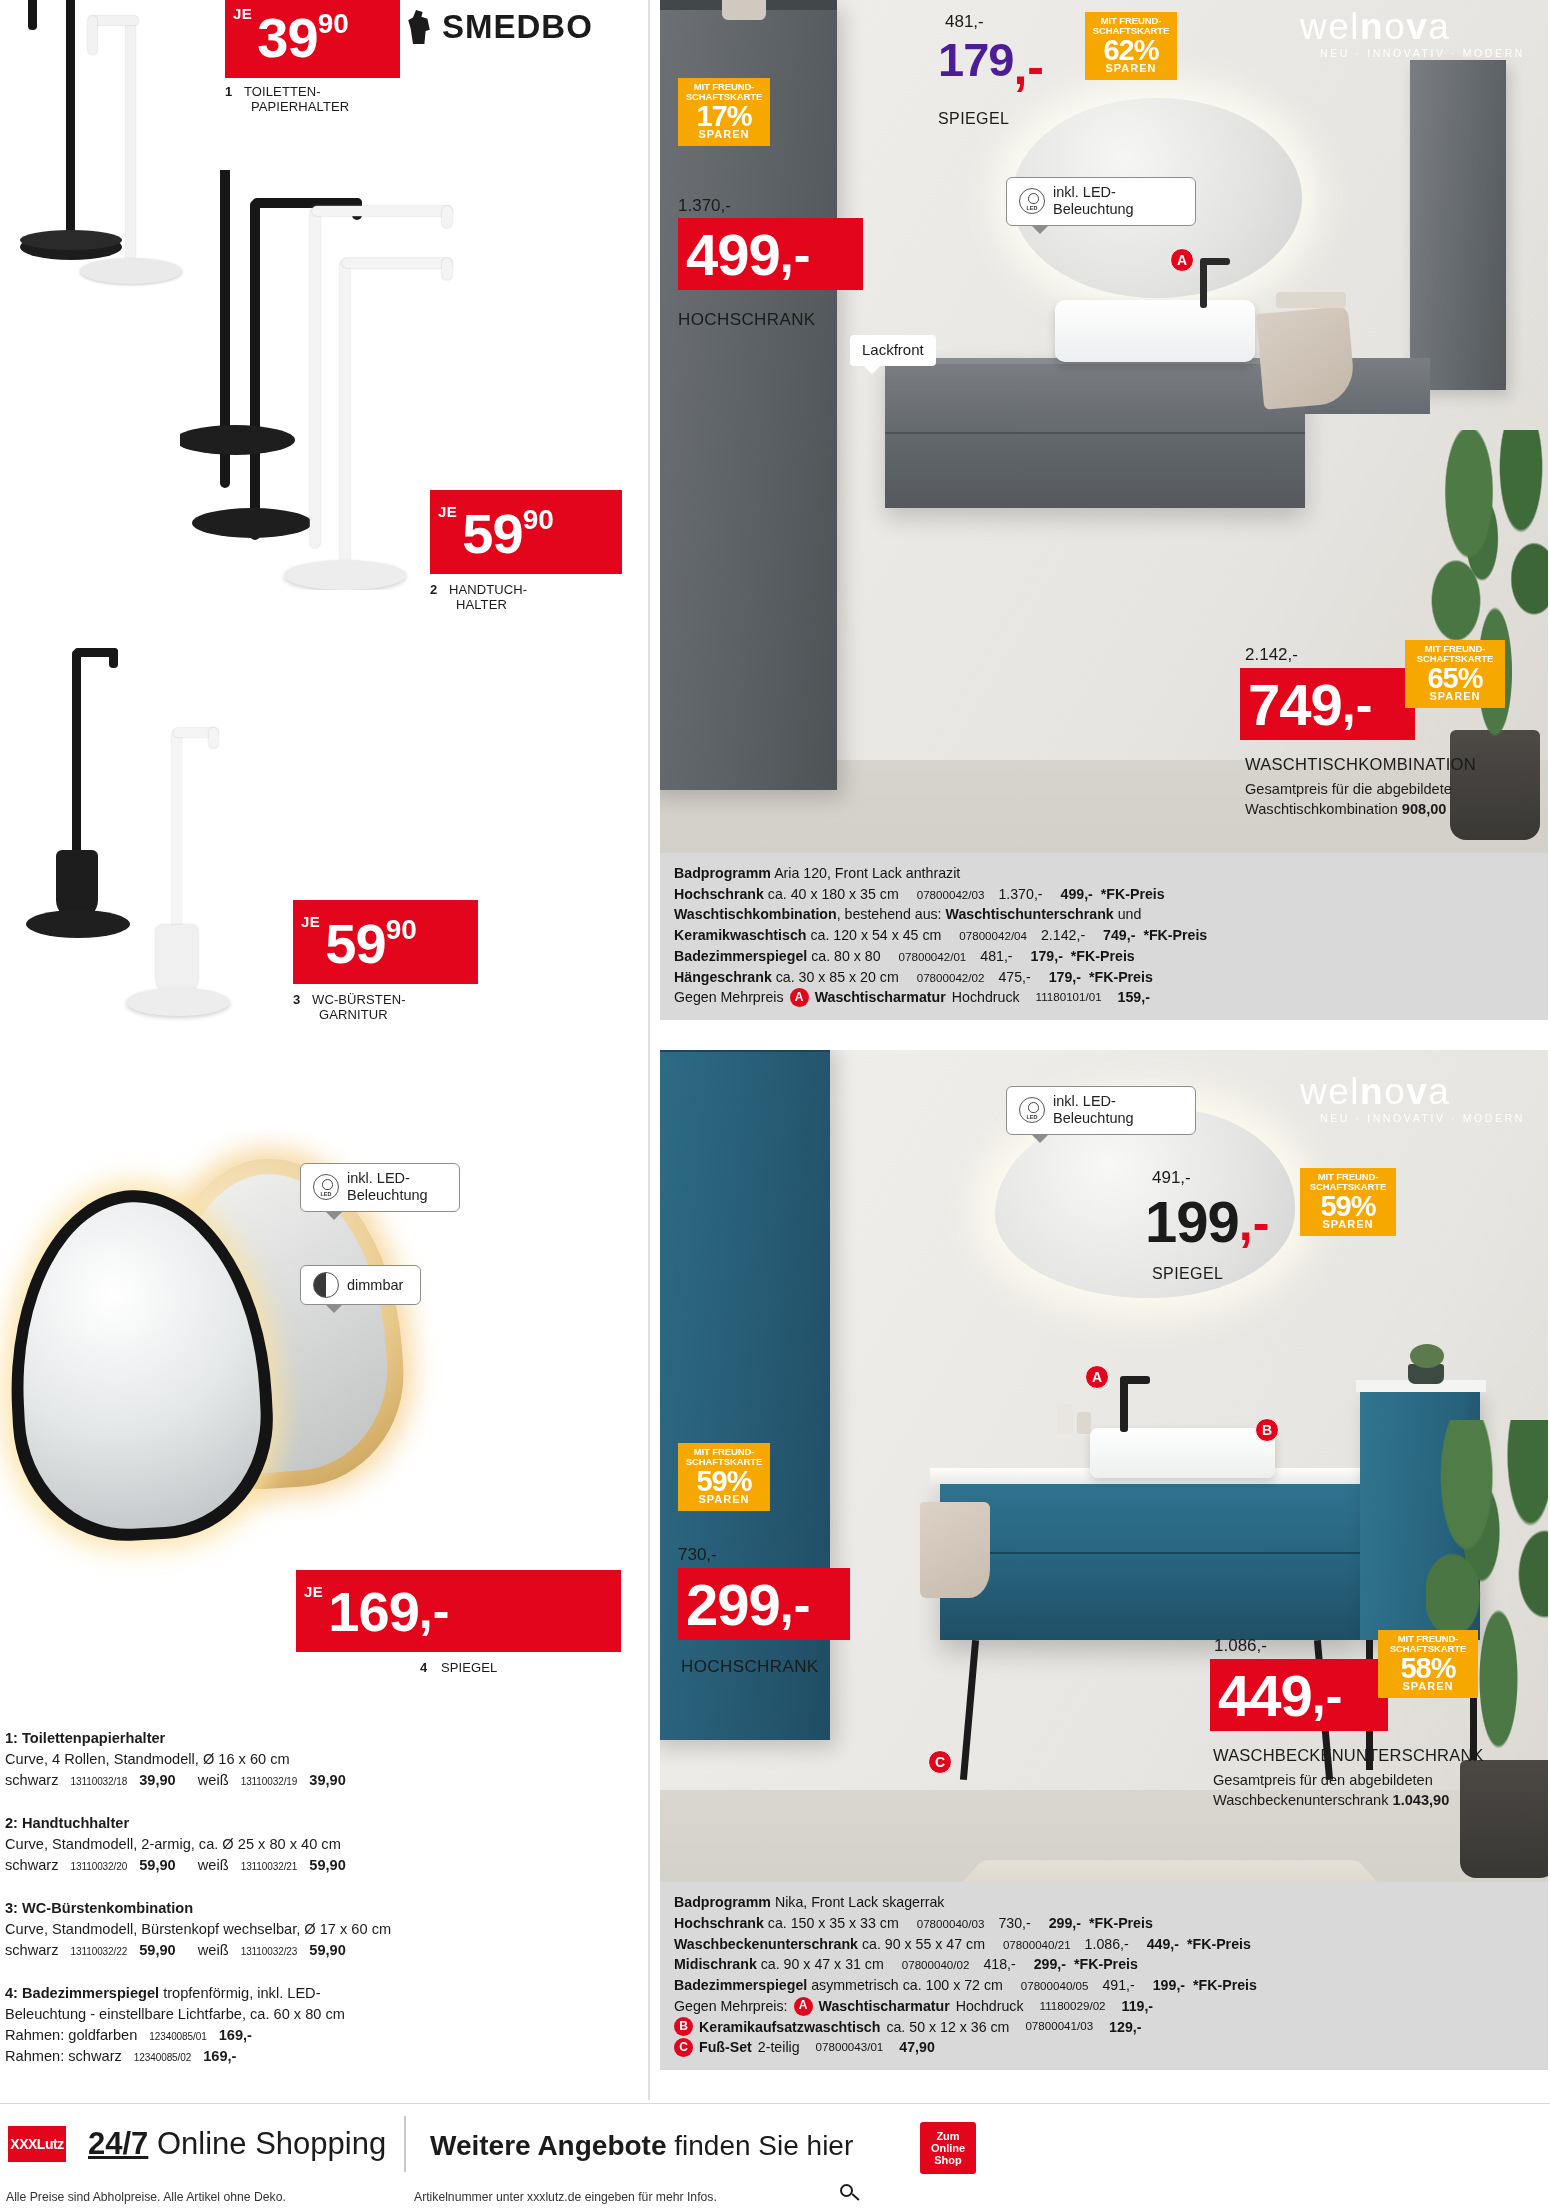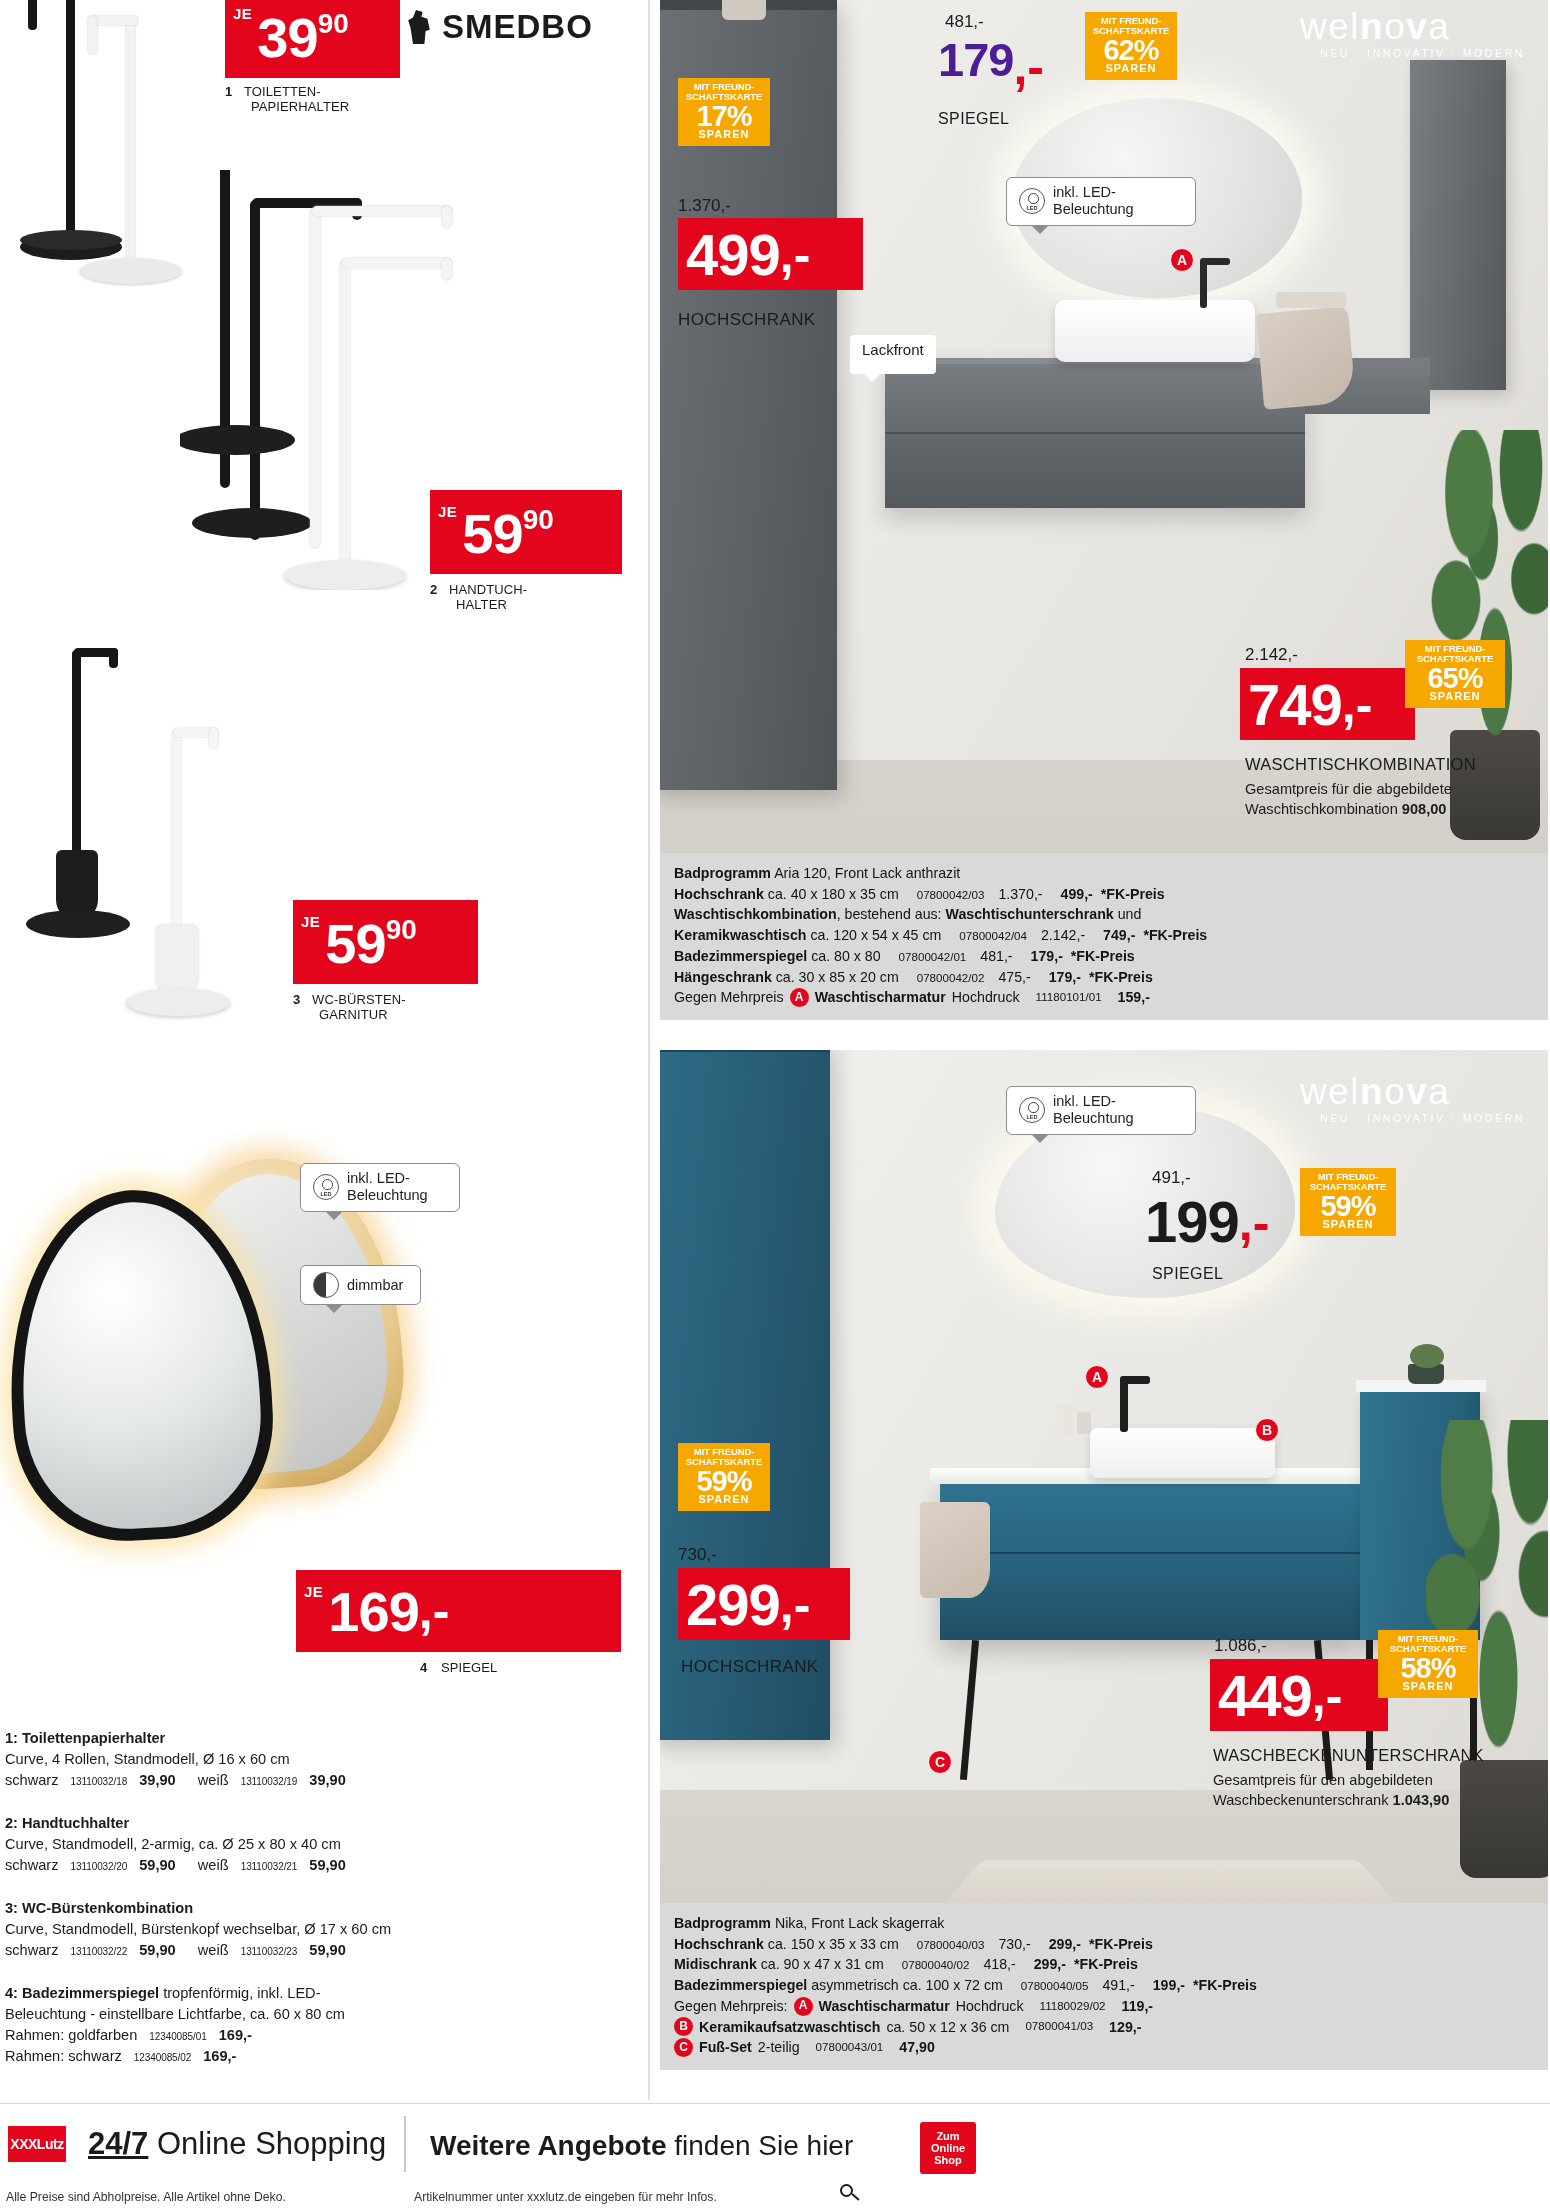--- a/index.html
+++ b/index.html
@@ -127,21 +127,21 @@
     position: relative;
     flex: 0 0 auto;
     overflow: hidden;
     background: linear-gradient(90deg,#3a3a3a 50%, #fff 50%);
   }
   .lack-bubble {
     background: #fff;
     border-radius: 4px;
     font-size: 15px;
     color: #1b1b1b;
-    padding: 6px 12px 16px;
+    padding: 6px 12px 8px;
     position: absolute;
   }
   .lack-bubble:after {
     content: "";
     position: absolute;
     left: 14px; bottom: -8px;
     width: 0; height: 0;
     border-left: 8px solid transparent;
     border-right: 8px solid transparent;
     border-top: 8px solid #fff;
@@ -689,20 +689,28 @@
     </div>
     <div class="row">
       <b>Hochschrank</b>
       <span>ca. 150 x 35 x 33 cm</span>
       <span class="code" style="margin-left:14px;">07800040/03</span>
       <span style="margin-left:10px;">730,-</span>
       <b style="margin-left:14px;">299,-</b>
       <b style="margin-left:4px;">*FK-Preis</b>
     </div>
     <div class="row">
+      <b>Waschbeckenunterschrank</b>
+      <span>ca. 90 x 55 x 47 cm</span>
+      <span class="code" style="margin-left:14px;">07800040/21</span>
+      <span style="margin-left:10px;">1.086,-</span>
+      <b style="margin-left:14px;">449,-</b>
+      <b style="margin-left:4px;">*FK-Preis</b>
+    </div>
+    <div class="row">
       <b>Midischrank</b>
       <span>ca. 90 x 47 x 31 cm</span>
       <span class="code" style="margin-left:14px;">07800040/02</span>
       <span style="margin-left:10px;">418,-</span>
       <b style="margin-left:14px;">299,-</b>
       <b style="margin-left:4px;">*FK-Preis</b>
     </div>
     <div class="row">
       <b>Badezimmerspiegel</b>
       <span>asymmetrisch ca. 100 x 72 cm</span>

